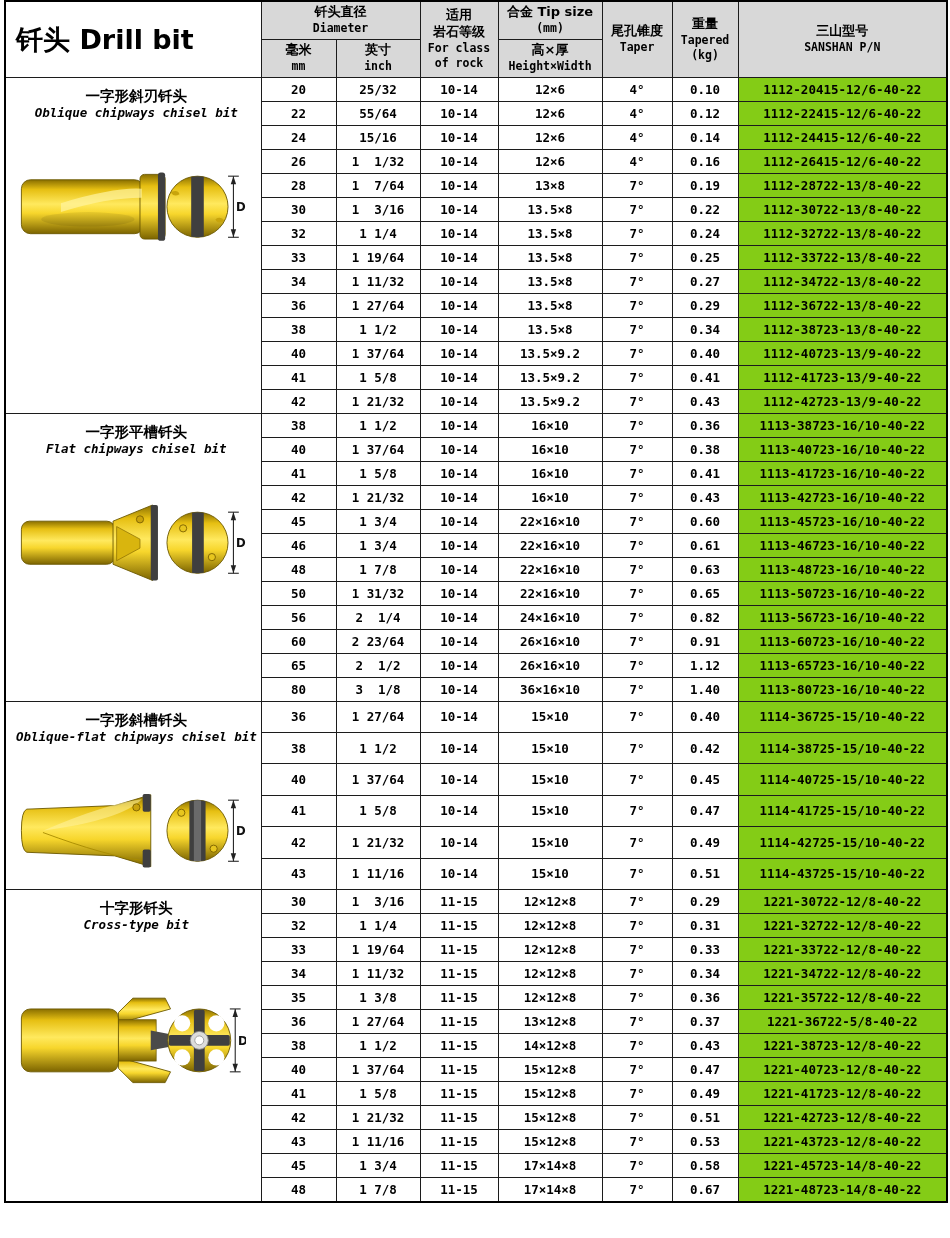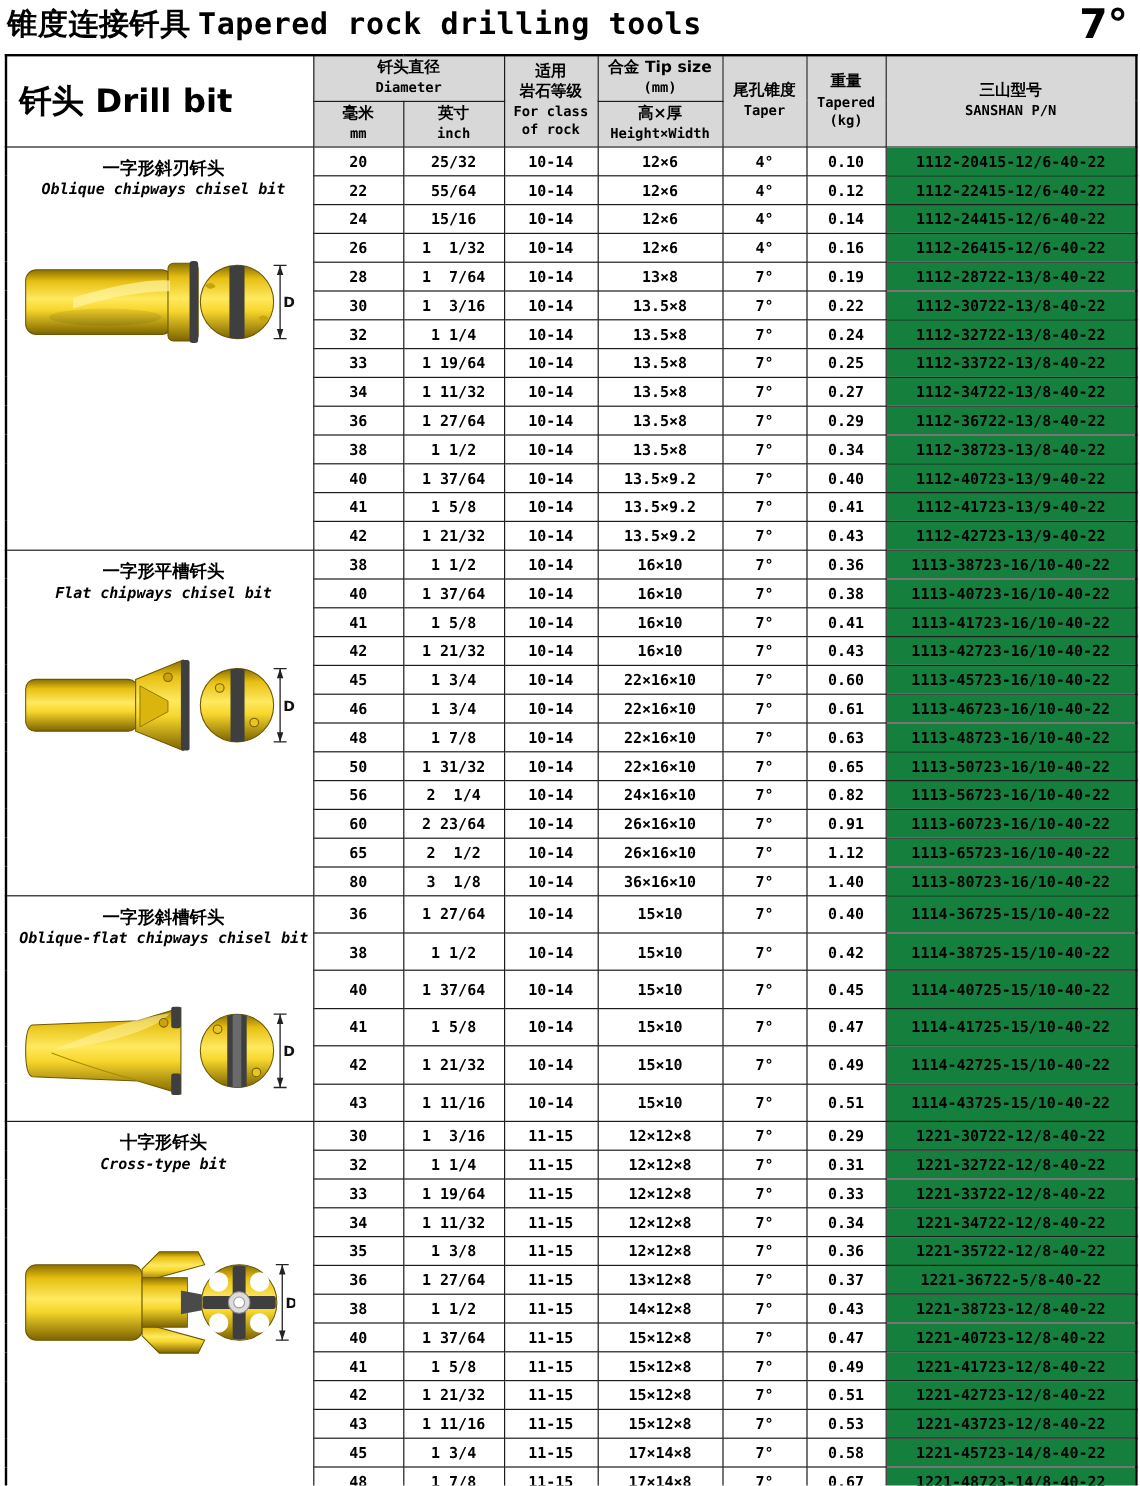--- a/index.html
+++ b/index.html
@@ -15,37 +15,31 @@
   .taper-badge{font-size:34px;font-weight:bold;line-height:36px;font-family:"DejaVu Sans",sans-serif;}
   table{border-collapse:collapse;table-layout:fixed;width:942px;border:2px solid #000;}
   th,td{border:1px solid #1c1c1c;padding:0;text-align:center;font-weight:bold;overflow:hidden;}
   thead th{background:#d8d8d8;font-size:13px;line-height:1.3;font-family:"DejaVu Sans",sans-serif;}
   thead th span{display:block;}
   thead .en{font-size:11.5px;font-family:"DejaVu Sans Mono",monospace;}
   thead tr:first-child{height:38px;}
   thead tr:last-child{height:38px;}
   .drillbit-th{background:#fff;text-align:left;font-size:27px;padding-left:10px;}
   tbody td{font-size:12.5px;height:23px;font-family:"DejaVu Sans Mono",monospace;white-space:pre;}
-  td.col-pn{background:#15803d;}
+  td.col-pn{background:#84cc16;}
   td.section-cell{background:#fff;vertical-align:top;text-align:center;padding:9px 4px 0 10px;}
   .sec-cn{font-size:14.5px;font-family:"DejaVu Sans",sans-serif;font-weight:bold;line-height:1.25;}
   .sec-en{font-size:12.5px;font-weight:bold;line-height:1.25;font-style:italic;}
   .bit-svg{display:block;margin-top:10px;width:230px;height:auto;}
   .bit-svg text.dim{font-family:"DejaVu Sans",sans-serif;font-size:13px;font-weight:bold;fill:#111;}
 </style>
 </head>
 <body>
 
 <div class="page">
-  <div class="title-bar">
-    <div class="title">
-      <span class="cn">锥度连接钎具</span><span class="en">Tapered rock drilling tools</span>
-    </div>
-    <div class="taper-badge">7°</div>
-  </div>
 
   <table>
     <colgroup>
       <col style="width:256px">
         <col style="width:75px">
         <col style="width:84px">
         <col style="width:78px">
       <col style="width:104px">
         <col style="width:70px">
         <col style="width:66px">

